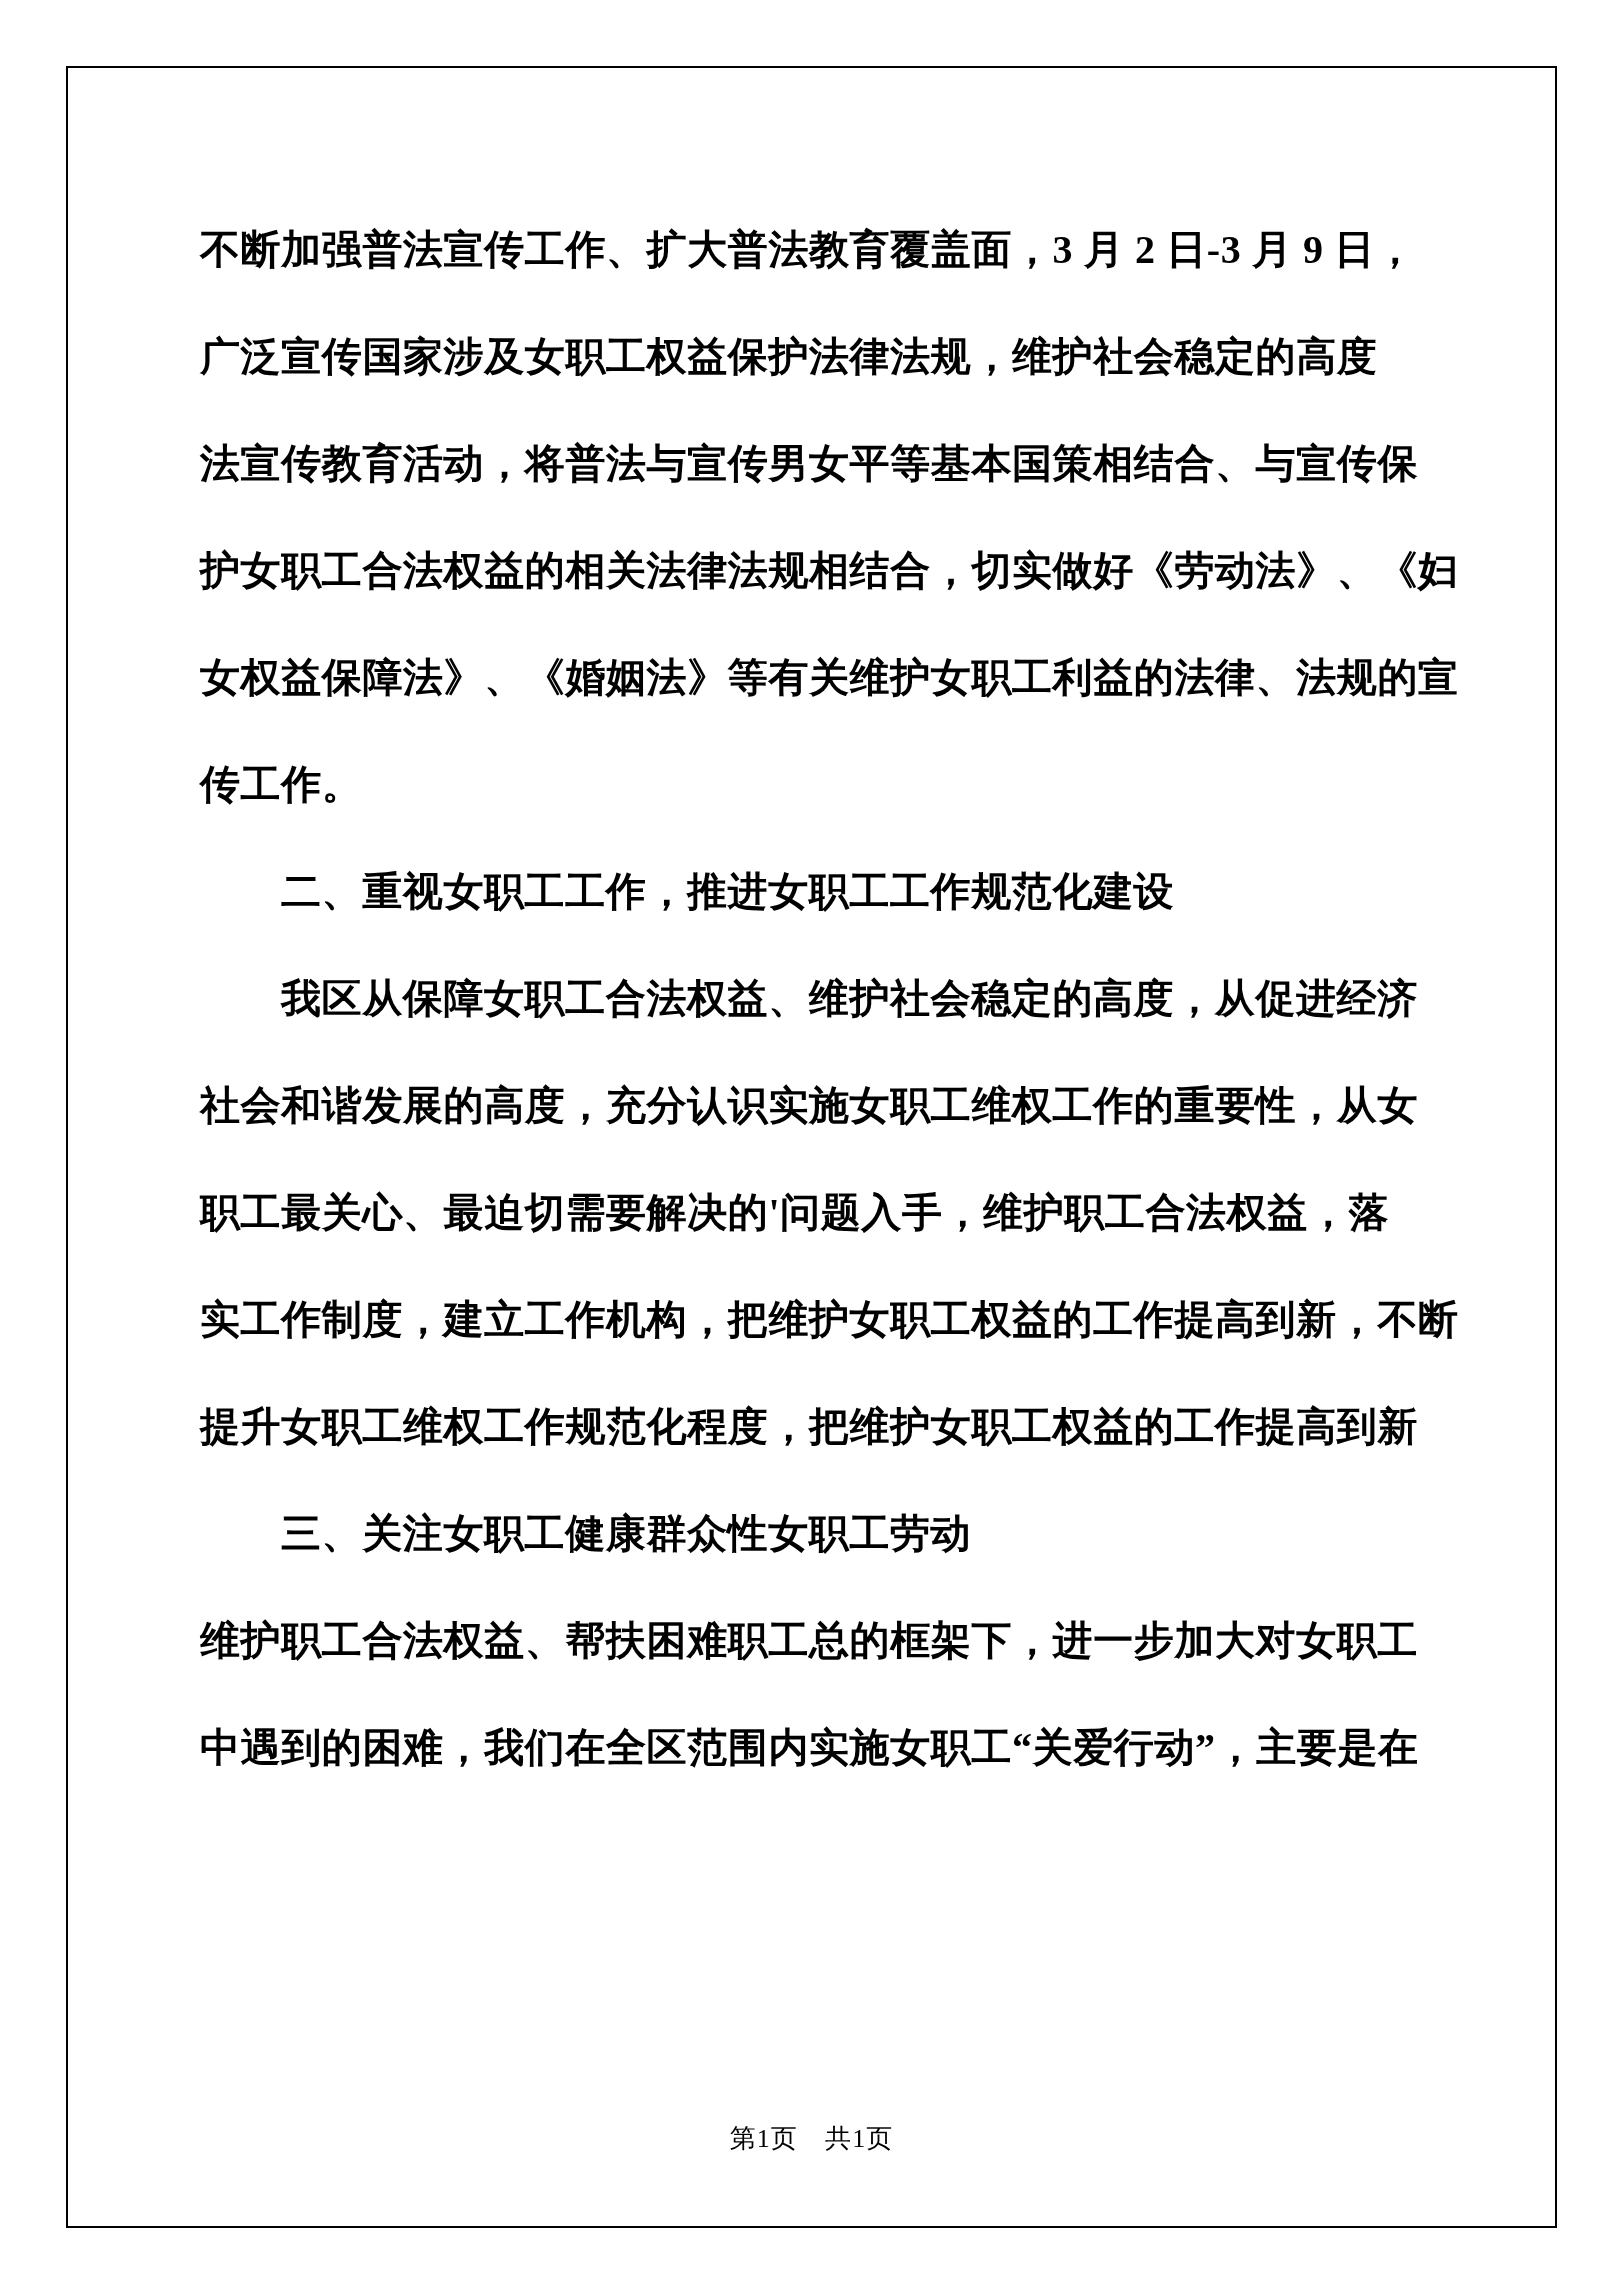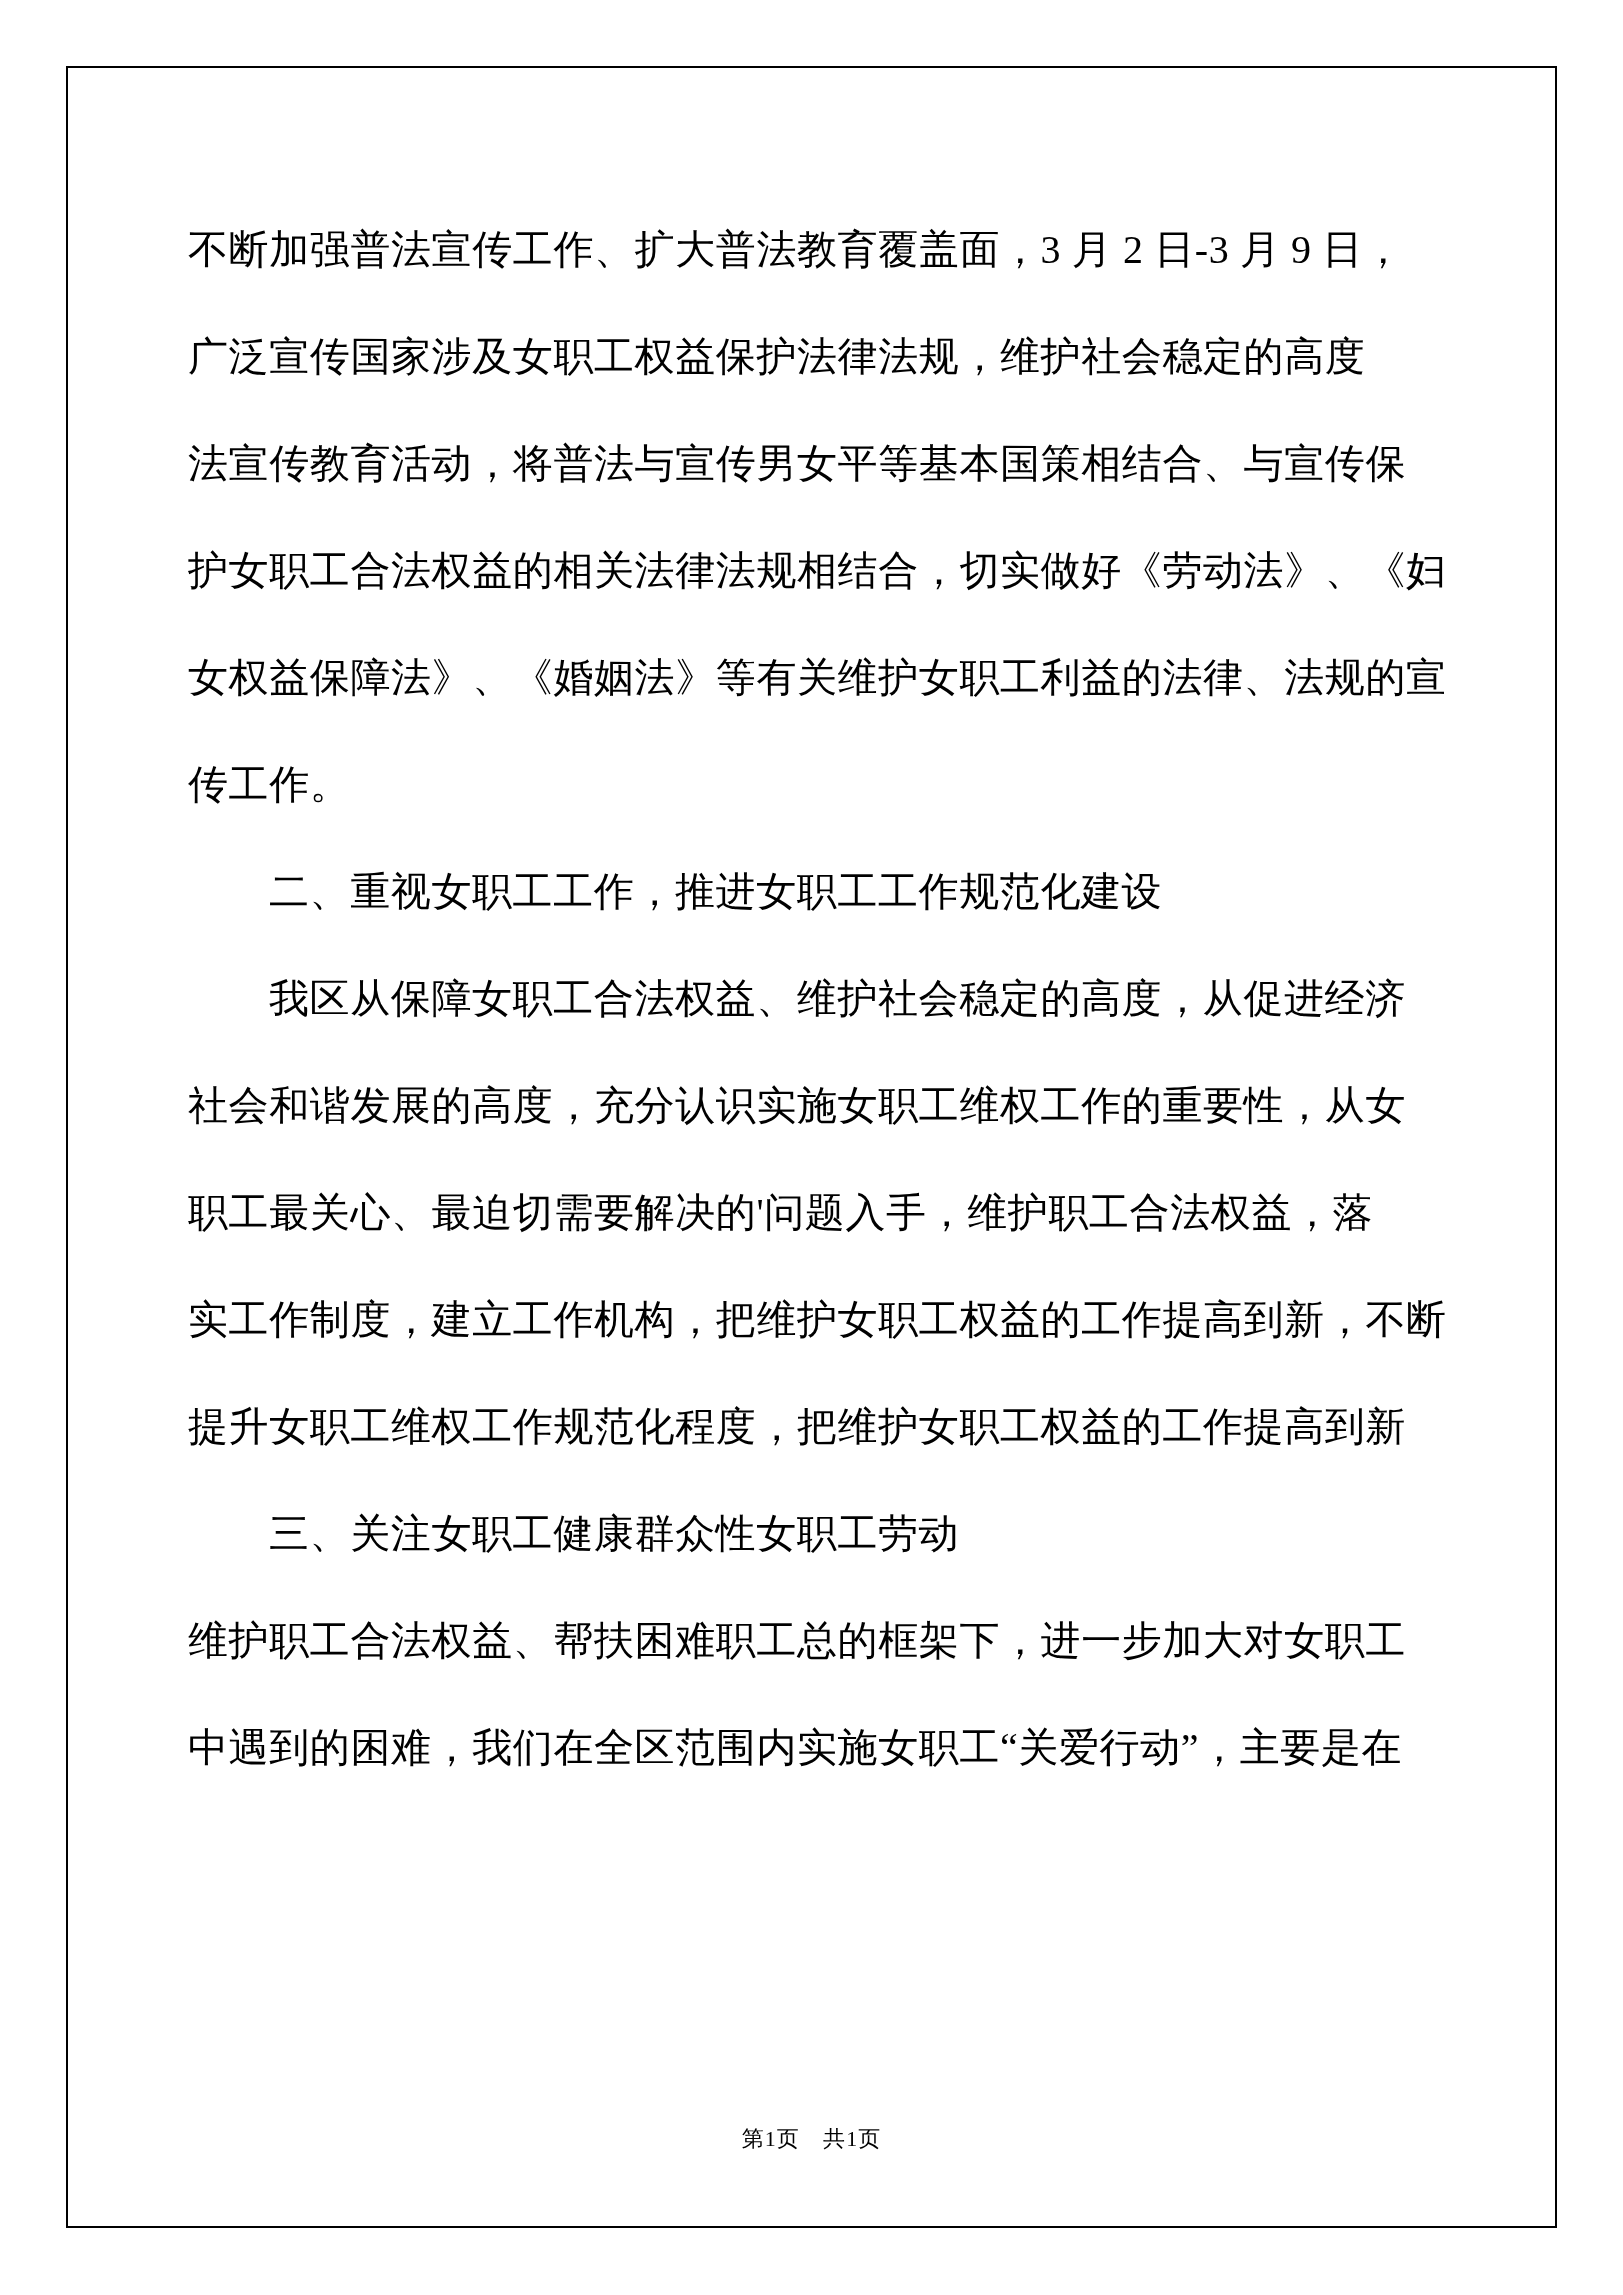--- a/index.html
+++ b/index.html
@@ -15,42 +15,43 @@
     position: absolute;
     left: 66px;
     top: 66px;
     right: 66px;
     bottom: 67px;
     border: 2.2px solid #000000;
     background: transparent;
   }
   .doc-body {
     position: absolute;
-    left: 188px;
+    left: 200px;
     top: 196px;
     width: 1228px;
+    font-weight: bold;
   }
   .line {
     height: 107px;
     line-height: 107px;
     font-size: 40px;
     letter-spacing: 0.6px;
     color: #000000;
     white-space: nowrap;
   }
   .line.indent {
     padding-left: 81px;
   }
   .page-footer {
     position: absolute;
     left: 0;
     right: 0;
     top: 2122px;
     text-align: center;
-    font-size: 22px;
+    font-size: 26px;
     line-height: 34px;
     color: #000000;
     letter-spacing: 1.1px;
   }
 </style>
 </head>
 <body>
 
 <div class="page-border"></div>
 

